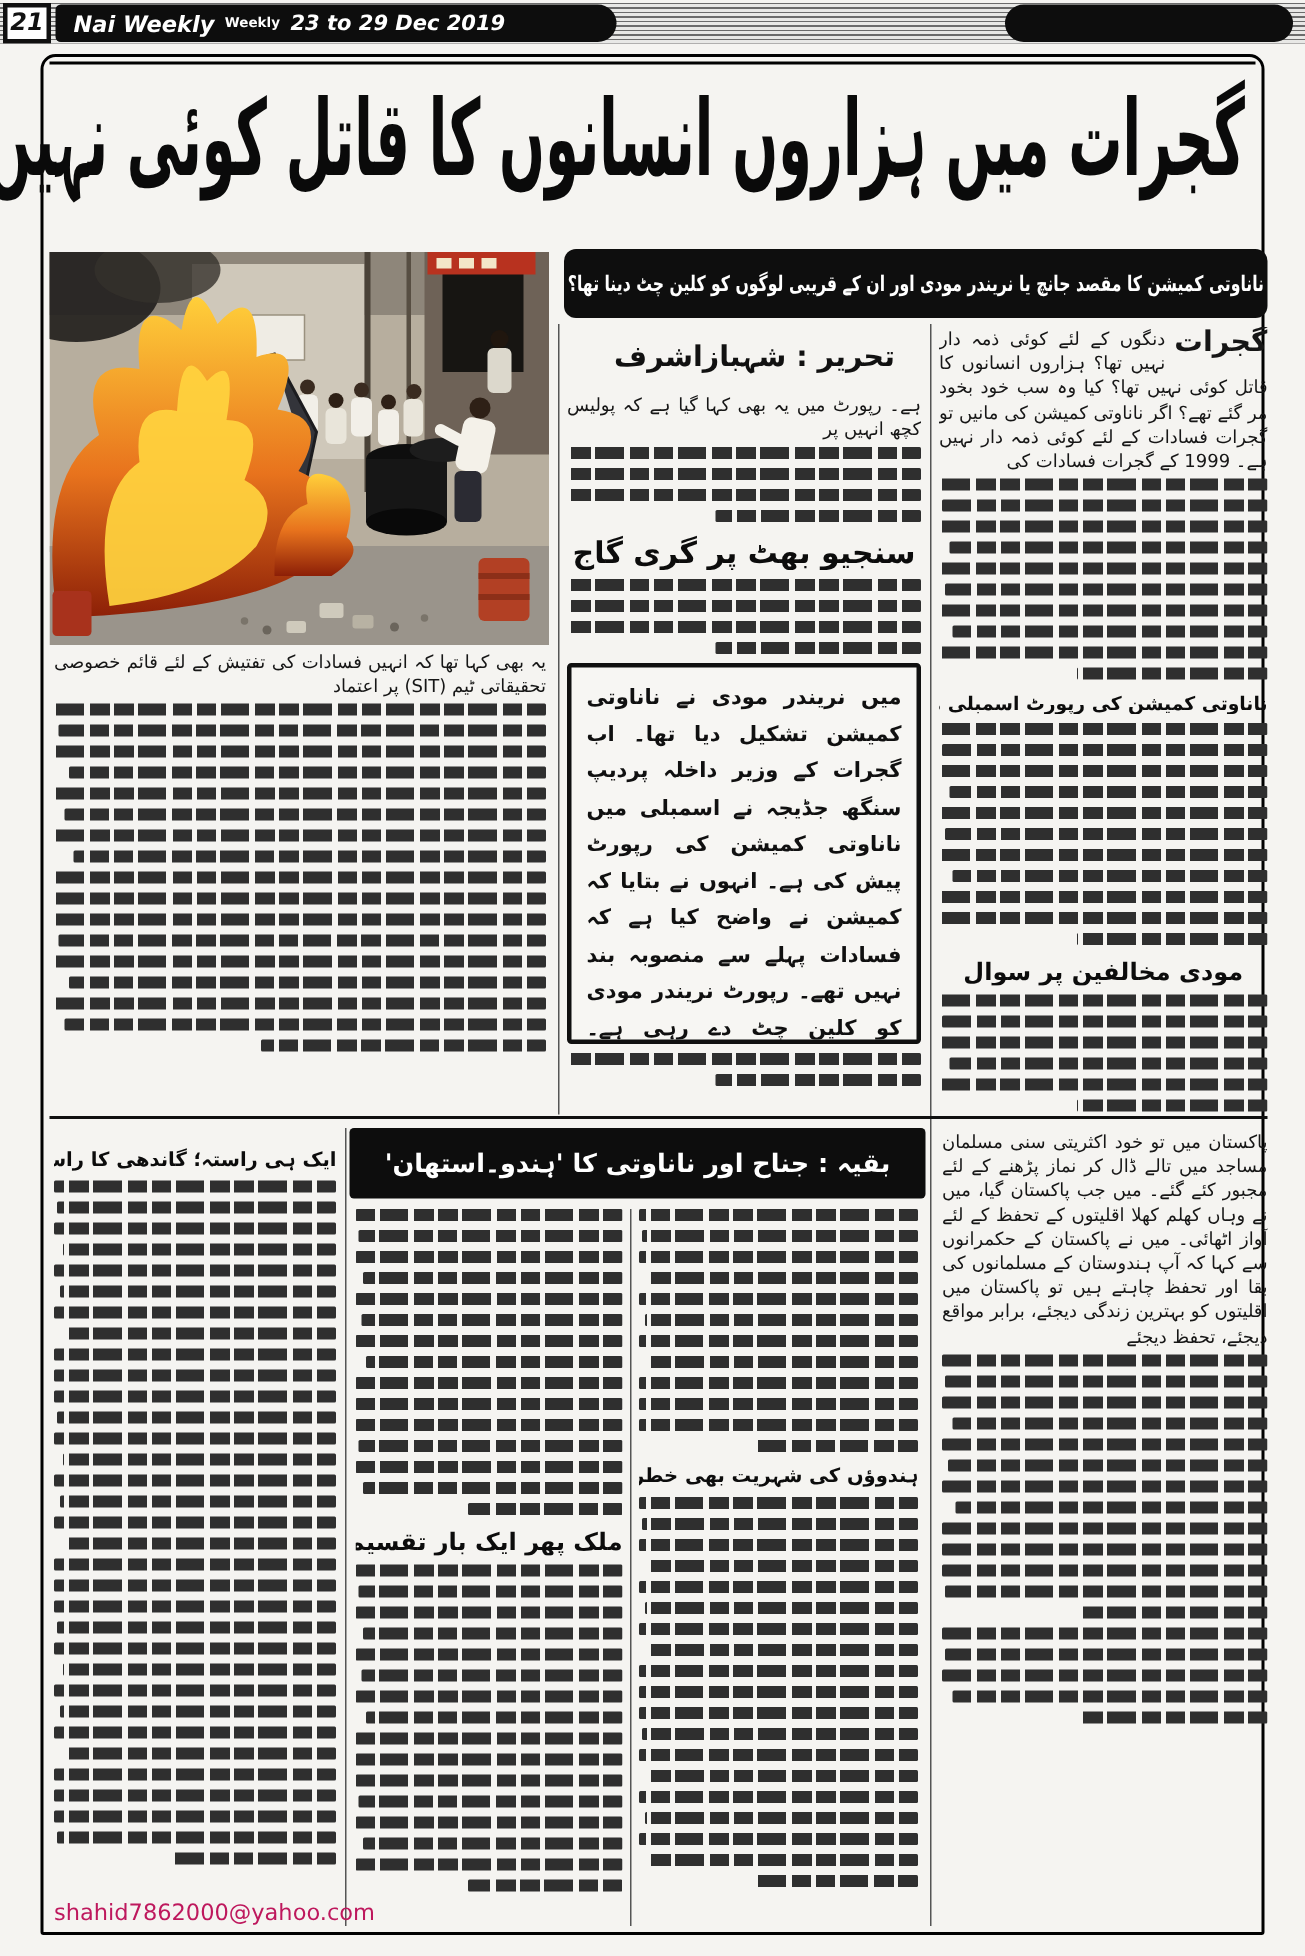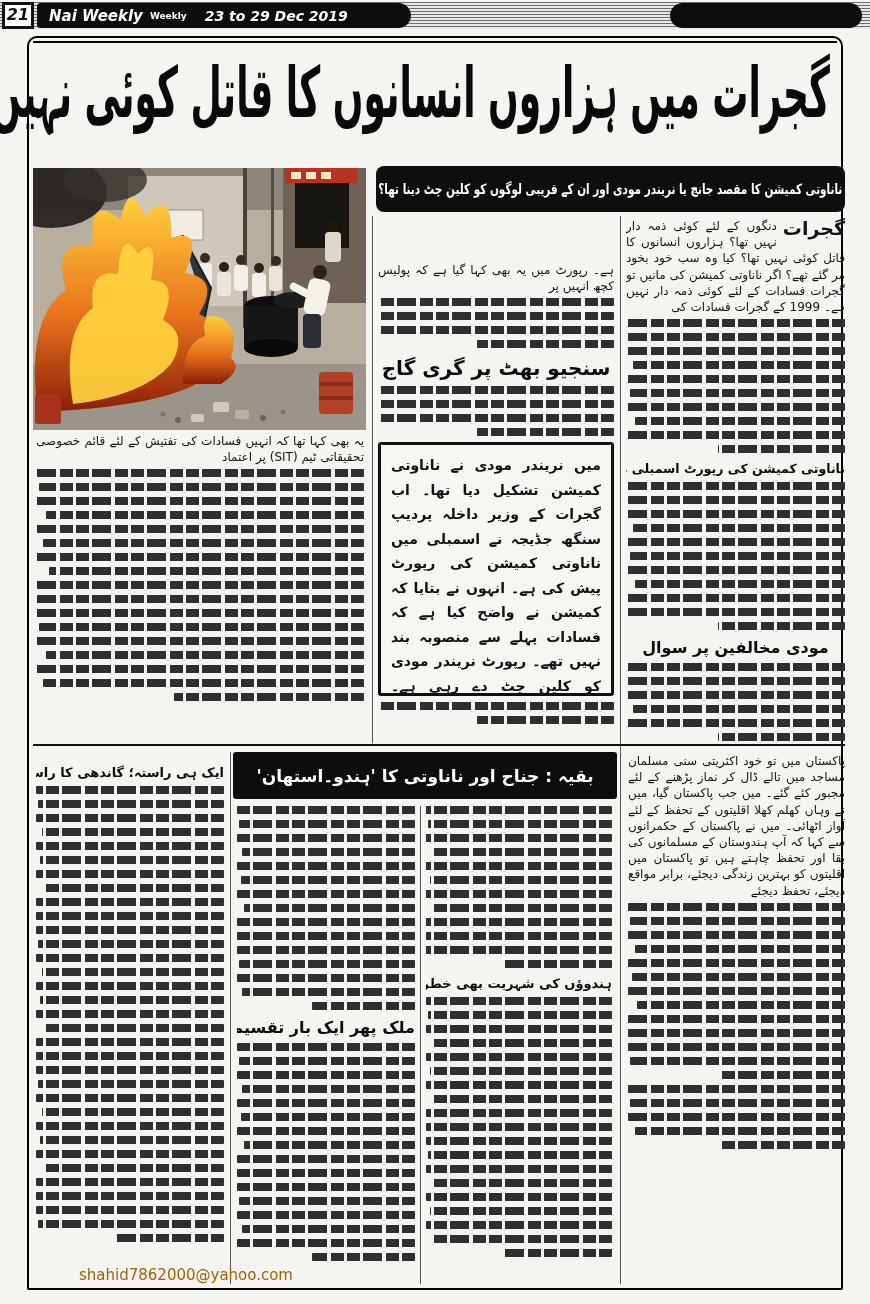--- a/index.html
+++ b/index.html
@@ -9,21 +9,21 @@
   
   .mast{position:absolute;left:0;top:2px;width:870px;height:27px;}
   .stripes{position:absolute;inset:0;background:repeating-linear-gradient(to bottom,#6b6b6b 0 1px,#e8e8e6 1px 3px);}
   .pagenum{position:absolute;left:2px;top:0;width:32px;height:27px;background:#fff;border:3px solid #101010;
            box-sizing:border-box;font-weight:bold;font-size:16px;text-align:center;line-height:20px;font-style:italic;}
   .mastpill{position:absolute;left:37px;top:1px;width:374px;height:25px;background:#0d0d0d;
             border-radius:4px 14px 14px 4px;color:#fff;display:flex;align-items:center;gap:7px;
             padding:0 16px 0 12px;box-sizing:border-box;white-space:nowrap;}
   .mast-title{font-weight:bold;font-size:15px;font-style:italic;}
   .mast-weekly{font-size:9px;font-weight:bold;}
-  .mast-date{font-weight:bold;font-size:14px;font-style:italic;margin-left:11px;}
+  .mast-date{font-weight:bold;font-size:14px;font-style:italic;}
   .mastblob{position:absolute;left:670px;top:1px;width:192px;height:25px;background:#0d0d0d;border-radius:13px;}
 
   
   .frame{position:absolute;left:27px;top:36px;width:816px;height:1254px;border:2px solid #000;
          border-radius:10px 10px 2px 2px;box-sizing:border-box;}
   .frame::before{content:"";position:absolute;left:4px;right:4px;top:3px;height:2px;background:#000;}
 
   
   .headline{position:absolute;left:40px;top:72px;width:790px;direction:rtl;text-align:center;
             font-weight:bold;font-size:36px;color:#0a0a0a;white-space:nowrap;
@@ -63,21 +63,21 @@
   .s13{font-size:13px;}.s125{font-size:12.5px;letter-spacing:-0.2px;}
 
   .pullquote{border:3px solid #101010;border-radius:3px;padding:8px 10px;margin:6px 0;direction:rtl;
              max-height:232px;overflow:hidden;background:#f7f6f3;}
   .pullquote p{margin:0;font-size:14px;line-height:1.75;text-align:justify;font-weight:bold;color:#101010;}
 
   .baqia{position:absolute;left:233px;top:752px;width:384px;height:47px;background:#0d0d0d;border-radius:3px;
          color:#fff;display:flex;align-items:center;justify-content:center;direction:rtl;overflow:hidden;}
   .baqia span{font-weight:bold;font-size:17px;white-space:nowrap;}
 
-  .email{position:absolute;left:36px;top:1266px;font-size:15px;color:#a16207;direction:ltr;margin-left:43px;}
+  .email{position:absolute;left:36px;top:1266px;font-size:15px;color:#be185d;direction:ltr;}
 
   
   .sim-line{height:8px;margin:0 0 6px;margin-left:auto;border-radius:1px;
             background:repeating-linear-gradient(270deg,#2f2f2f 0 13px,transparent 13px 16px,
                         #2f2f2f 16px 29px,transparent 29px 33px,#2f2f2f 33px 52px,transparent 52px 55px);}
 </style>
 </head>
 <body>
 
 <div id="page">
@@ -191,20 +191,21 @@
       <rect x="180" y="234" width="16" height="10" rx="2" fill="#cfcabc"></rect>
       <rect x="202" y="242" width="14" height="9" rx="2" fill="#b8b2a3"></rect>
       <rect x="158" y="246" width="13" height="8" rx="2" fill="#cfcabc"></rect>
       <circle cx="145" cy="252" r="3" fill="#6b655c"></circle>
         <circle cx="230" cy="250" r="3" fill="#6b655c"></circle>
       <circle cx="250" cy="244" r="2.5" fill="#7a746a"></circle>
         <circle cx="130" cy="246" r="2.5" fill="#7a746a"></circle>
     </g>
   </svg>
 
+  <div class="byline">تحریر : شہبازاشرف</div>
 
   <div class="vrule vruleA"></div>
   <div class="vrule vruleB"></div>
   <div class="vrule vruleC"></div>
   <div class="vrule vruleD"></div>
   <div class="hdiv"></div>
 
   <div class="col colTL">
     <p class="up">یہ بھی کہا تھا کہ انہیں فسادات کی تفتیش کے لئے قائم خصوصی تحقیقاتی ٹیم (SIT) پر اعتماد</p>
     <div>

